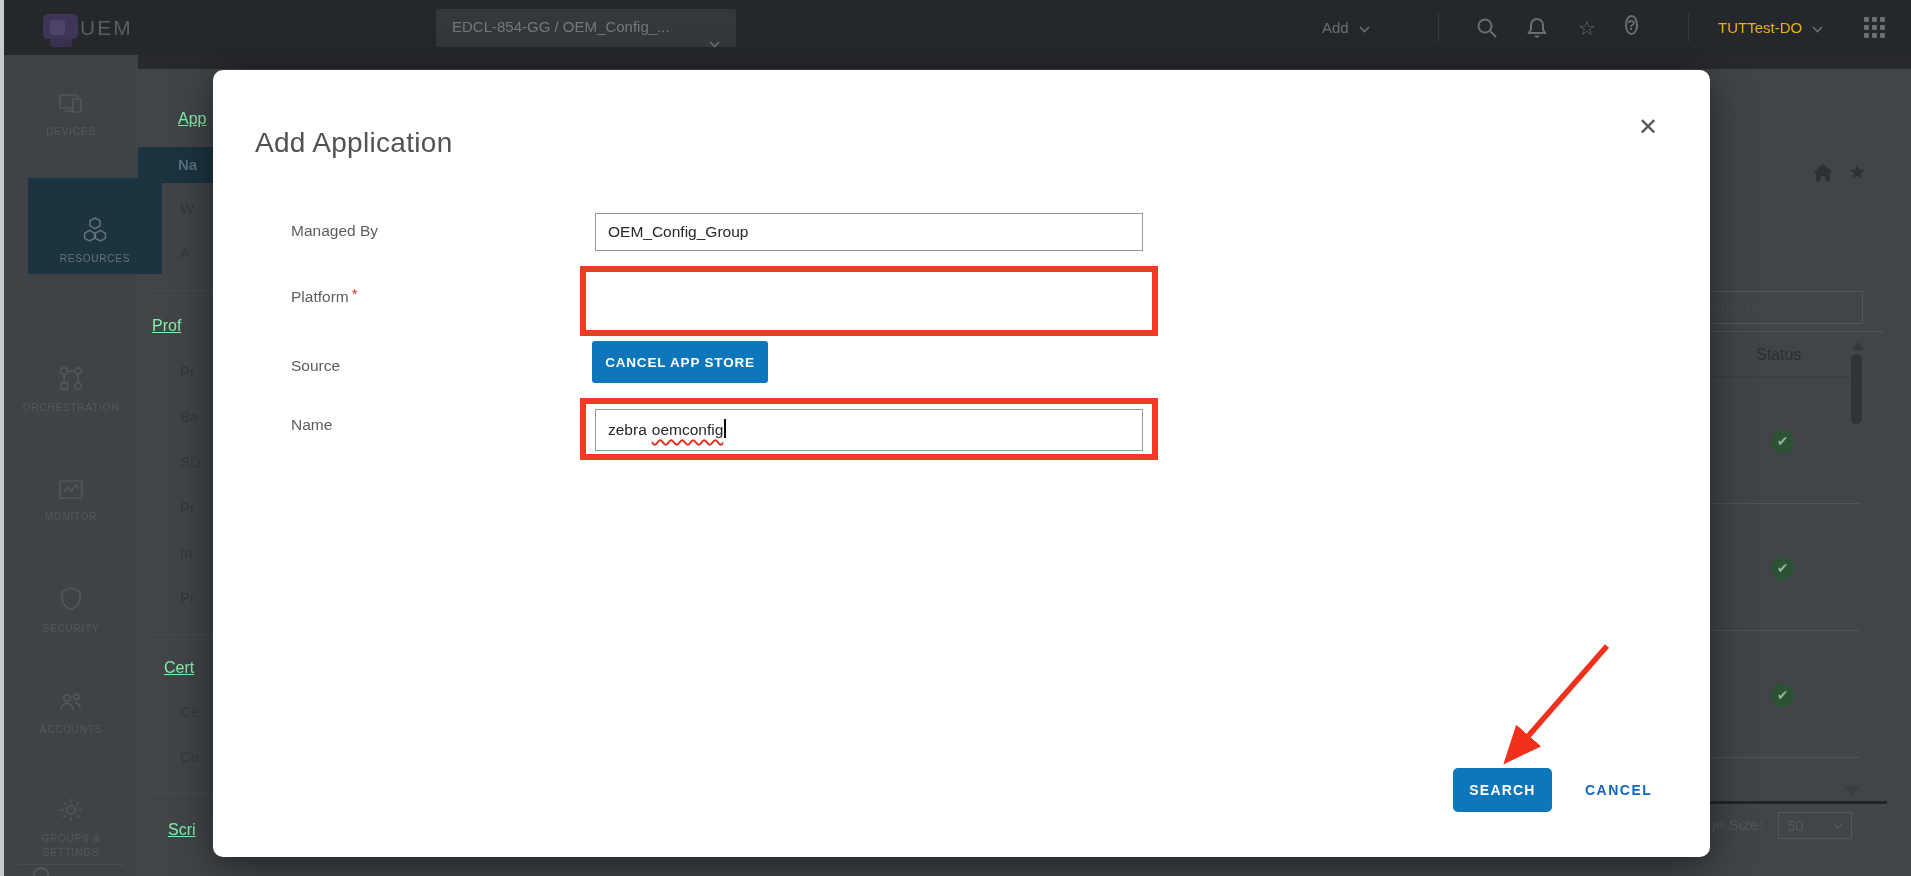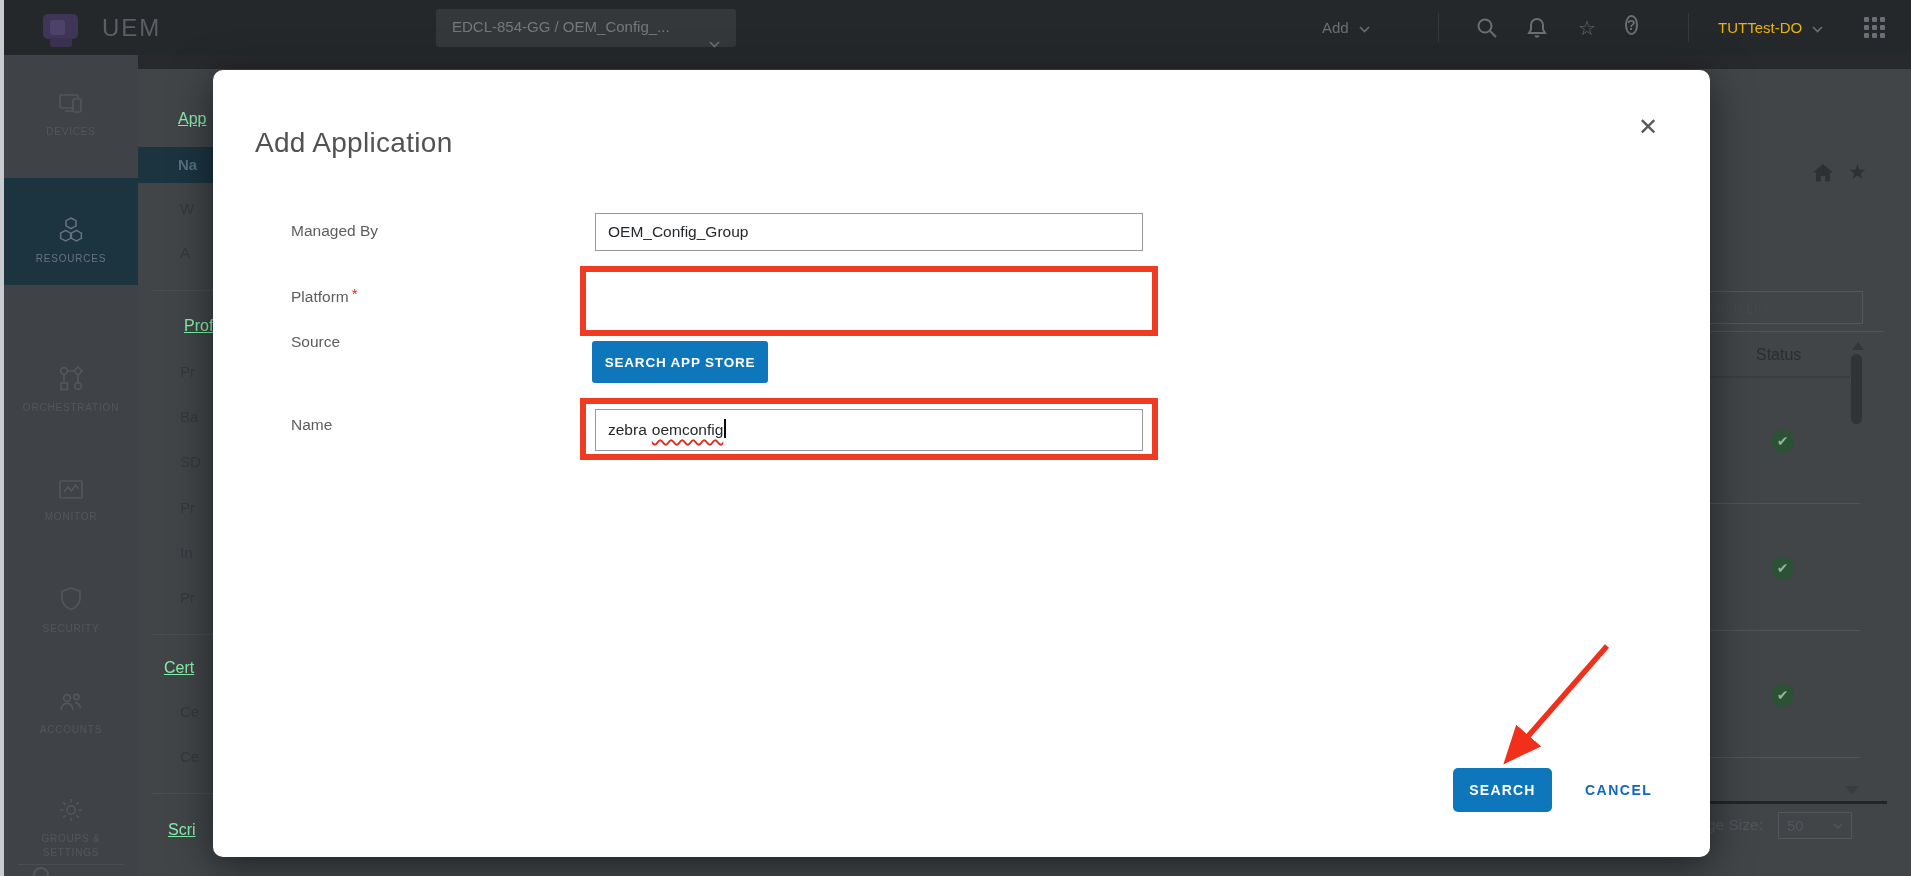--- a/index.html
+++ b/index.html
@@ -7,21 +7,21 @@
   .screen{position:relative;width:1911px;height:876px;overflow:hidden;
           font-family:"Liberation Sans",sans-serif;background:#414548;}
   .abs{position:absolute;}
 
   
   .topbar{position:absolute;left:0;top:0;width:1911px;height:55px;background:#25282b;z-index:2;}
   .edge-strip{position:absolute;left:0;top:0;width:4px;height:876px;background:#c9ccce;z-index:6;}
   .logo-a{position:absolute;left:43px;top:14px;width:35px;height:25px;background:#3f3556;border-radius:5px;}
   .logo-b{position:absolute;left:50px;top:20px;width:15px;height:15px;background:#4d4268;border-radius:3px;}
   .logo-c{position:absolute;left:50px;top:38px;width:22px;height:9px;background:#3a3150;border-radius:0 0 3px 3px;}
-  .brand{position:absolute;left:102px;top:0;line-height:55px;font-size:24px;letter-spacing:2px;color:#5b5e62;}
+  .brand{position:absolute;left:80px;top:0;line-height:55px;font-size:21px;letter-spacing:2px;color:#5b5e62;}
   .og-select{position:absolute;left:436px;top:9px;width:300px;height:38px;background:#35383b;
              border-radius:3px;color:#75787a;font-size:15px;line-height:36px;padding:0 16px;cursor:pointer;}
   .og-select .chev{float:right;margin-top:16px;color:#6b6e72;}
   .tb-text{position:absolute;top:0;line-height:55px;font-size:15px;color:#6b6e72;cursor:pointer;}
   .tb-sep{position:absolute;top:13px;width:1px;height:29px;background:#35383b;}
   .tb-ico{position:absolute;top:16px;width:24px;height:24px;color:#6b6e72;cursor:pointer;}
   .help-circle{border:2px solid #6b6e72;border-radius:50%;width:22px;height:22px;text-align:center;
                line-height:19px;font-size:14px;font-weight:bold;}
   .grid-ico{position:absolute;left:1864px;top:17px;display:grid;grid-template-columns:repeat(3,5px);
             grid-template-rows:repeat(3,5px);gap:3px;cursor:pointer;}
@@ -171,21 +171,21 @@
   <nav class="sidebar">
     <div class="nav-item" style="top:11px;padding-top:25px;height:112px;">
       <svg class="nav-ico" width="28" height="26" viewBox="0 0 28 26" fill="none" stroke="currentColor" stroke-width="1.6">
         <rect x="3" y="4" width="18" height="13" rx="1"></rect>
           <path d="M8 20h8"></path>
           <rect x="16" y="8" width="8" height="13" rx="1.5" fill="#3f4347"></rect>
       </svg>
       <div class="nav-label">DEVICES</div>
     </div>
 
-    <div class="nav-item selected" style="top:123px;padding-top:38px;height:107px;">
+    <div class="nav-item selected" style="top:123px;padding-top:38px;height:96px;margin-left:24px;">
       <svg class="nav-ico" width="30" height="28" viewBox="0 0 30 28" fill="none" stroke="currentColor" stroke-width="1.5">
         <path d="M15 2l5 2.7v5.2L15 12.6l-5-2.7V4.7z"></path>
           <path d="M9.6 14.4l5 2.7v5.2l-5 2.7-5-2.7v-5.2z"></path>
           <path d="M20.4 14.4l5 2.7v5.2l-5 2.7-5-2.7v-5.2z"></path>
       </svg>
       <div class="nav-label">RESOURCES</div>
     </div>
 
     <div class="nav-item" style="top:230px;padding-top:80px;height:145px;">
       <svg class="nav-ico" width="28" height="28" viewBox="0 0 28 28" fill="none" stroke="currentColor" stroke-width="1.6">
@@ -239,21 +239,21 @@
   <main class="content">
     <div class="content-topstrip"></div>
 
     <span class="frag frag-header" style="left:40px;top:55px;">App</span>
     <div class="frag-selected-row">
       <span>Na</span>
     </div>
     <span class="frag frag-item" style="left:42px;top:145px;">W</span>
     <span class="frag frag-item" style="left:42px;top:189px;">A</span>
     <div class="sub-divider" style="top:235px;"></div>
-    <span class="frag frag-header" style="left:46px;top:262px;text-align:center;">Prof</span>
+    <span class="frag frag-header" style="left:14px;top:262px;text-align:center;">Prof</span>
     <span class="frag frag-item" style="left:42px;top:308px;">Pr</span>
     <span class="frag frag-item" style="left:42px;top:353px;">Ba</span>
     <span class="frag frag-item" style="left:42px;top:398px;">SD</span>
     <span class="frag frag-item" style="left:42px;top:444px;">Pr</span>
     <span class="frag frag-item" style="left:42px;top:489px;">In</span>
     <span class="frag frag-item" style="left:42px;top:534px;">Pr</span>
     <div class="sub-divider" style="top:579px;"></div>
     <span class="frag frag-header" style="left:26px;top:604px;">Cert</span>
     <span class="frag frag-item" style="left:42px;top:648px;">Ce</span>
     <span class="frag frag-item" style="left:42px;top:693px;">Ce</span>
@@ -299,22 +299,22 @@
     <button class="modal-close">✕</button>
 
     <label class="f-label" style="top:152px;">Managed By</label>
     <input class="txt-input" style="top: 143px;" value="OEM_Config_Group">
 
     <label class="f-label" style="top:215px;">
       <span>Platform</span><span class="req">*</span>
     </label>
     <div class="anno-box" style="top:196px;height:70px;"></div>
 
-    <label class="f-label" style="top:263px;">Source</label>
-    <button class="btn-blue src-btn">SEARCH APP STORE</button>
+    <label class="f-label" style="top:287px;">Source</label>
+    <button class="btn-blue src-btn">CANCEL APP STORE</button>
 
     <label class="f-label" style="top:346px;">Name</label>
     <div class="fake-input">
       <span>zebra</span><span class="misspell">oemconfig</span><span class="caret"></span>
     </div>
     <div class="anno-box" style="top:328px;height:62px;"></div>
 
     <button class="btn-blue search-btn">SEARCH</button>
     <button class="cancel-link">CANCEL</button>
   </section>

